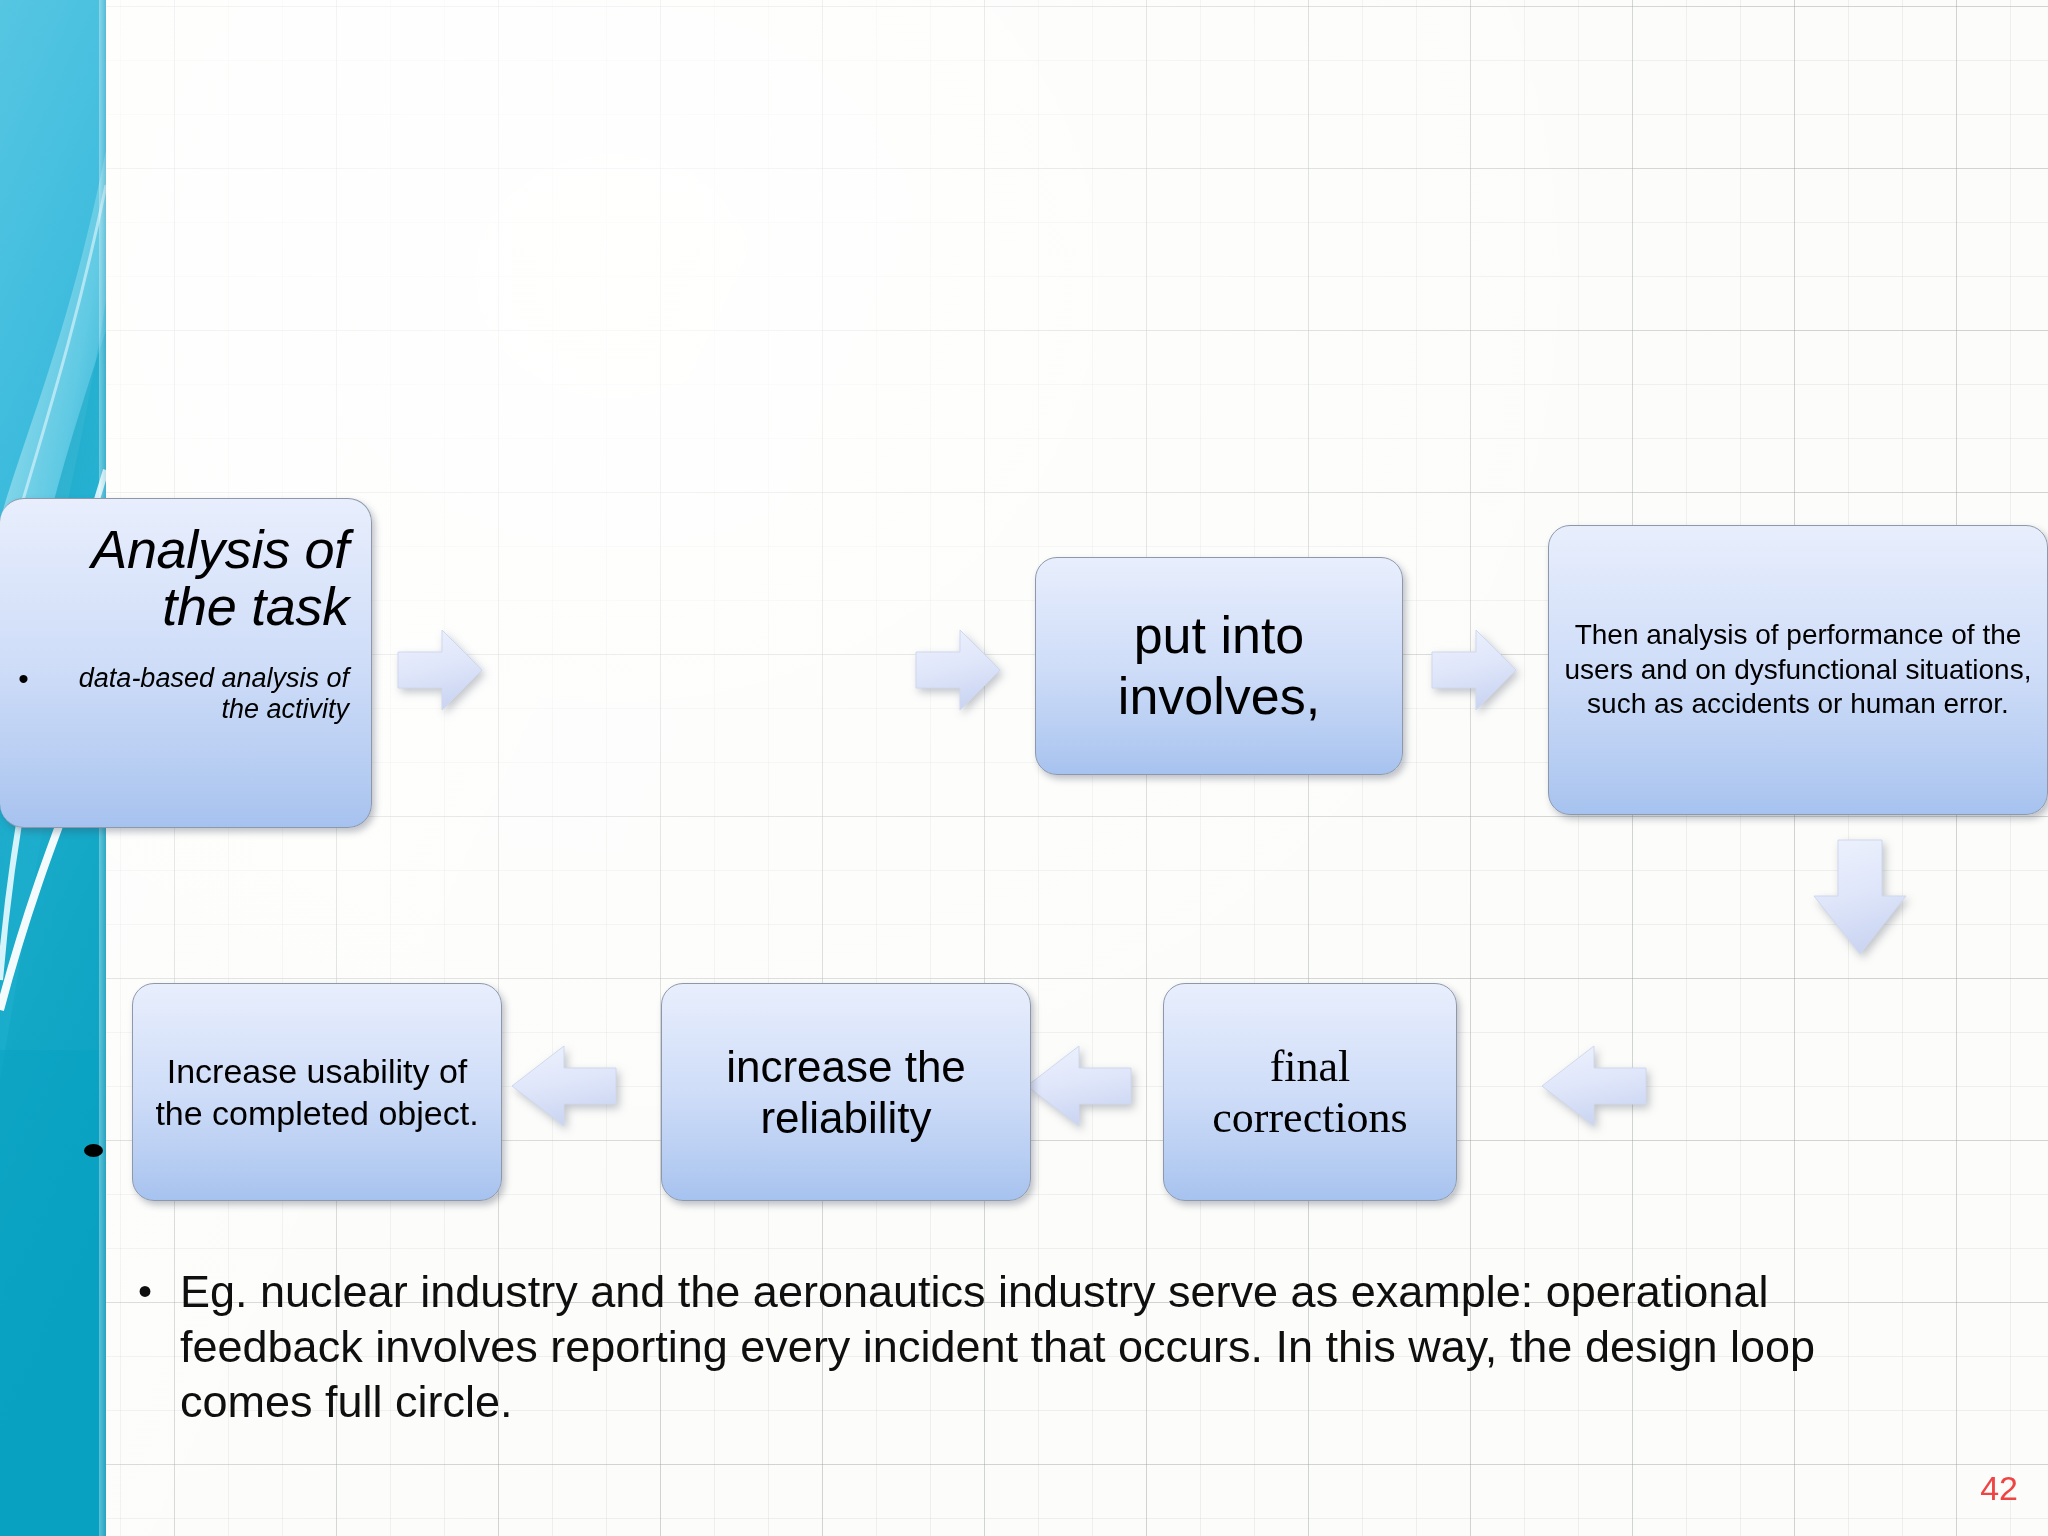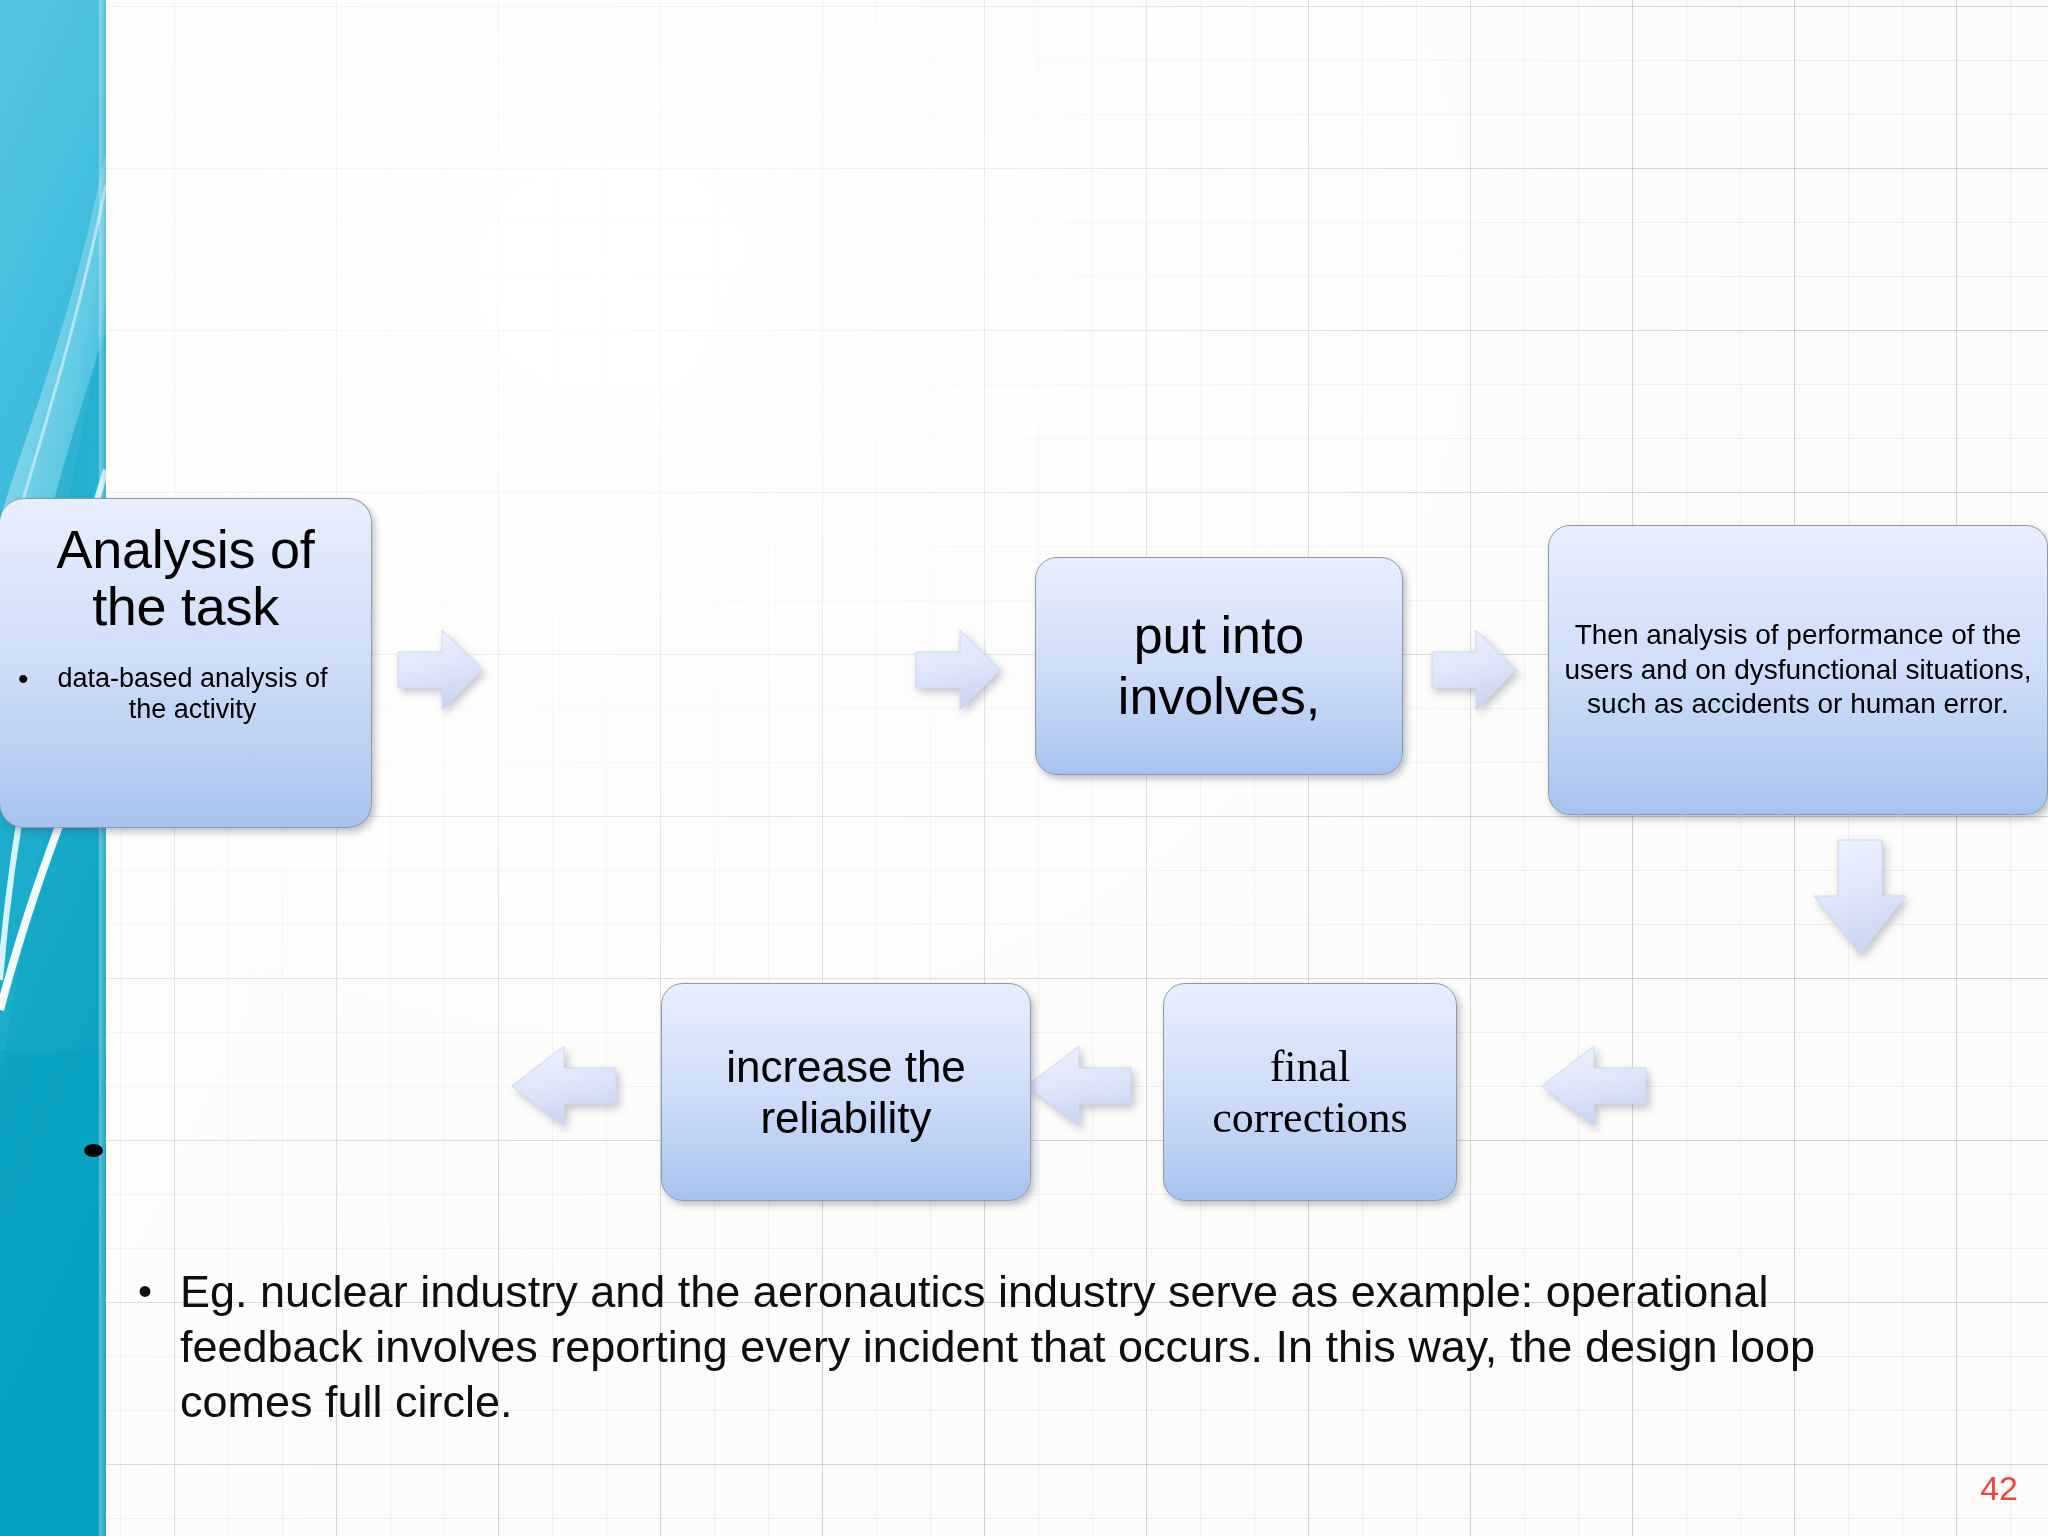--- a/index.html
+++ b/index.html
@@ -83,21 +83,21 @@
 
   
   #box-analysis {
     left: 0px; top: 498px;
     width: 372px; height: 330px;
     border-radius: 24px;
     align-items: flex-start;
     justify-content: flex-start;
     border-left: none;
   }
-  #box-analysis .ptext { text-align: center; padding: 22px 22px 0 22px; }
+  #box-analysis .ptext { text-align: right; padding: 22px 22px 0 22px; font-style: italic; }
   .b1-title { font-size: 54px; line-height: 1.06; letter-spacing: -0.3px; }
   .b1-bullet {
     margin-top: 28px;
     font-size: 27px;
     line-height: 1.13;
     padding-left: 14px;
     position: relative;
   }
   .b1-bullet::before {
     content: "\2022";
@@ -271,20 +271,23 @@
   <div class="pbox" id="box-reliability">
     <div class="ptext">increase the reliability</div>
   </div>
 
   <div class="arrow" id="arrow-7">
     <svg width="110" height="96" viewBox="0 0 110 96">
       <path class="arrow-shape" d="M108 30 L56 30 L56 8 L4 48 L56 88 L56 66 L108 66 Z"></path>
     </svg>
   </div>
 
+  <div class="pbox" id="box-usability">
+    <div class="ptext">Increase usability of the completed object.</div>
+  </div>
 
   <div id="bottom-bullet">
     <div class="bdot">•</div>
     <div class="btext">Eg. nuclear industry and the aeronautics industry serve as example: operational feedback involves reporting every incident that occurs. In this way, the design loop comes full circle.</div>
   </div>
 
   <div id="page-number">42</div>
 
 </div>
 

